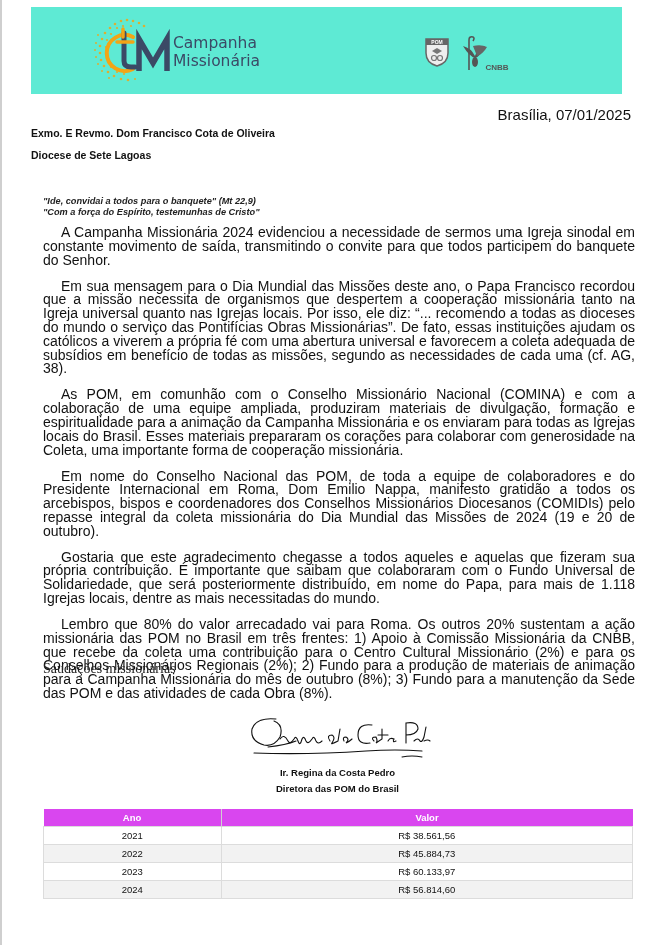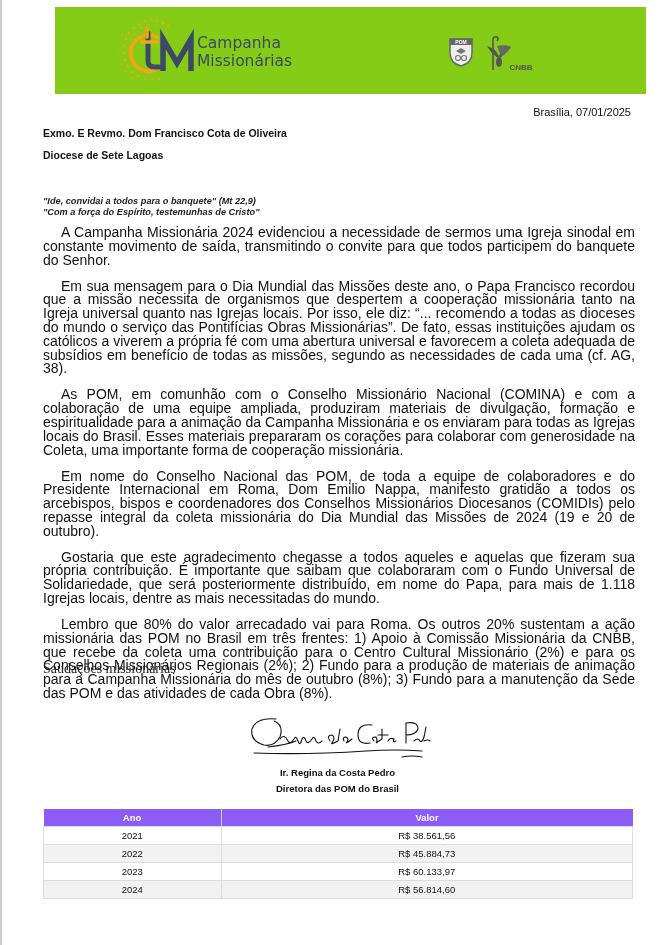--- a/index.html
+++ b/index.html
@@ -2,51 +2,51 @@
 <html><head>
 <meta charset="utf-8">
 <style>
   html, body { margin: 0; padding: 0; }
   body {
     width: 671px; height: 945px; background: #ffffff; position: relative; overflow: hidden;
     font-family: "Liberation Sans", sans-serif; color: #111;
     border-left: 2px solid #cfcfcf; box-sizing: border-box;
   }
   .header {
-    position: absolute; left: 53px; top: 7px; width: 591px; height: 87px;
-    background: #84cc16;
+    position: absolute; left: 29px; top: 7px; width: 591px; height: 87px;
+    background: #5eead4;
   }
   .logo-mark { position: absolute; left: 56px; top: 8px; width: 88px; height: 72px; }
   .logo-text {
     position: absolute; left: 142px; top: 27px; color: #3b4a66;
     font-family: "DejaVu Sans", sans-serif; font-size: 15.5px; line-height: 18px; font-weight: normal;
   }
   .pom-logo { position: absolute; left: 393px; top: 30px; width: 26px; height: 30px; }
   .cnbb-logo { position: absolute; left: 430px; top: 27px; width: 50px; height: 40px; }
-  .date { position: absolute; right: 40px; top: 106px; font-size: 11px; }
-  .addressee { position: absolute; left: 41px; font-size: 10.5px; font-weight: bold; }
+  .date { position: absolute; right: 40px; top: 106px; font-size: 15px; }
+  .addressee { position: absolute; left: 29px; font-size: 10.5px; font-weight: bold; }
   .a1 { top: 127px; }
   .a2 { top: 149px; }
   .motto { position: absolute; left: 41px; top: 196px; font-size: 9.2px; font-style: italic; font-weight: bold; line-height: 11px; color: #222; }
   .body-text {
     position: absolute; left: 41px; top: 226px; width: 592px;
     font-size: 14px; line-height: 13.8px; text-align: justify; color: #111;
   }
   .body-text p { margin: 0 0 12.2px 0; text-indent: 18px; }
   .greeting { position: absolute; left: 41px; top: 661px; font-size: 14px; color: #222; font-family: Liberation Serif, serif; }
   .signature { position: absolute; left: 244px; top: 711px; width: 185px; height: 52px; }
   .signer { position: absolute; left: 0; width: 671px; text-align: center; font-size: 9.5px; font-weight: bold; }
   .s1 { top: 767px; }
   .s2 { top: 783px; }
   table.values {
     position: absolute; left: 41px; top: 809px; width: 590px; border-collapse: collapse;
     font-size: 9.5px;
   }
   table.values th {
-    background: #8b5cf6; color: #fff; font-weight: bold; height: 17px; padding: 0;
+    background: #d946ef; color: #fff; font-weight: bold; height: 17px; padding: 0;
     border-right: 1px solid #d0d0d0;
   }
   table.values th:last-child { border-right: none; }
   table.values td {
     height: 17px; padding: 0; text-align: center; border: 1px solid #dcdcdc; color: #111;
   }
   table.values tr:nth-child(even) td { background: #f2f2f2; }
   .col-ano { width: 177px; }
 </style>
 </head>
@@ -93,21 +93,21 @@
         <circle cx="48" cy="64" r="1"></circle>
     </g>
     <path d="M46 22 A18 18 0 1 0 46 54" fill="none" stroke="#f2a516" stroke-width="4" stroke-linecap="round"></path>
     <path d="M37 18 L37 46 Q37 52 44 52 L48 52" fill="none" stroke="#3b4a66" stroke-width="5" stroke-linecap="round"></path>
     <path d="M30 27 L46 27" stroke="#f2a516" stroke-width="3.5" stroke-linecap="round"></path>
     <path d="M36 14 L36 22" stroke="#f2a516" stroke-width="3.5" stroke-linecap="round"></path>
     <path d="M52 56 L52 24 L66 48 L80 24 L80 56" fill="none" stroke="#3b4a66" stroke-width="5.5" stroke-linejoin="miter"></path>
   </svg>
   <div class="logo-text">
     <div>Campanha</div>
-    <div>Missionárias</div>
+    <div>Missionária</div>
   </div>
   <svg class="pom-logo" viewBox="0 0 26 30">
     <path d="M2 2 H24 V16 Q24 26 13 29 Q2 26 2 16 Z" fill="#eeeeee" stroke="#666" stroke-width="1.5"></path>
     <rect x="2" y="2" width="22" height="6" fill="#666"></rect>
     <text x="13" y="7" font-size="5" fill="#fff" text-anchor="middle" font-family="Liberation Sans, sans-serif" font-weight="bold">POM</text>
     <path d="M8 14 L13 11 L18 14 L13 17 Z" fill="#777"></path>
     <circle cx="10" cy="21" r="2.5" fill="none" stroke="#777" stroke-width="1.2"></circle>
     <circle cx="16" cy="21" r="2.5" fill="none" stroke="#777" stroke-width="1.2"></circle>
   </svg>
   <svg class="cnbb-logo" viewBox="0 0 50 40">

